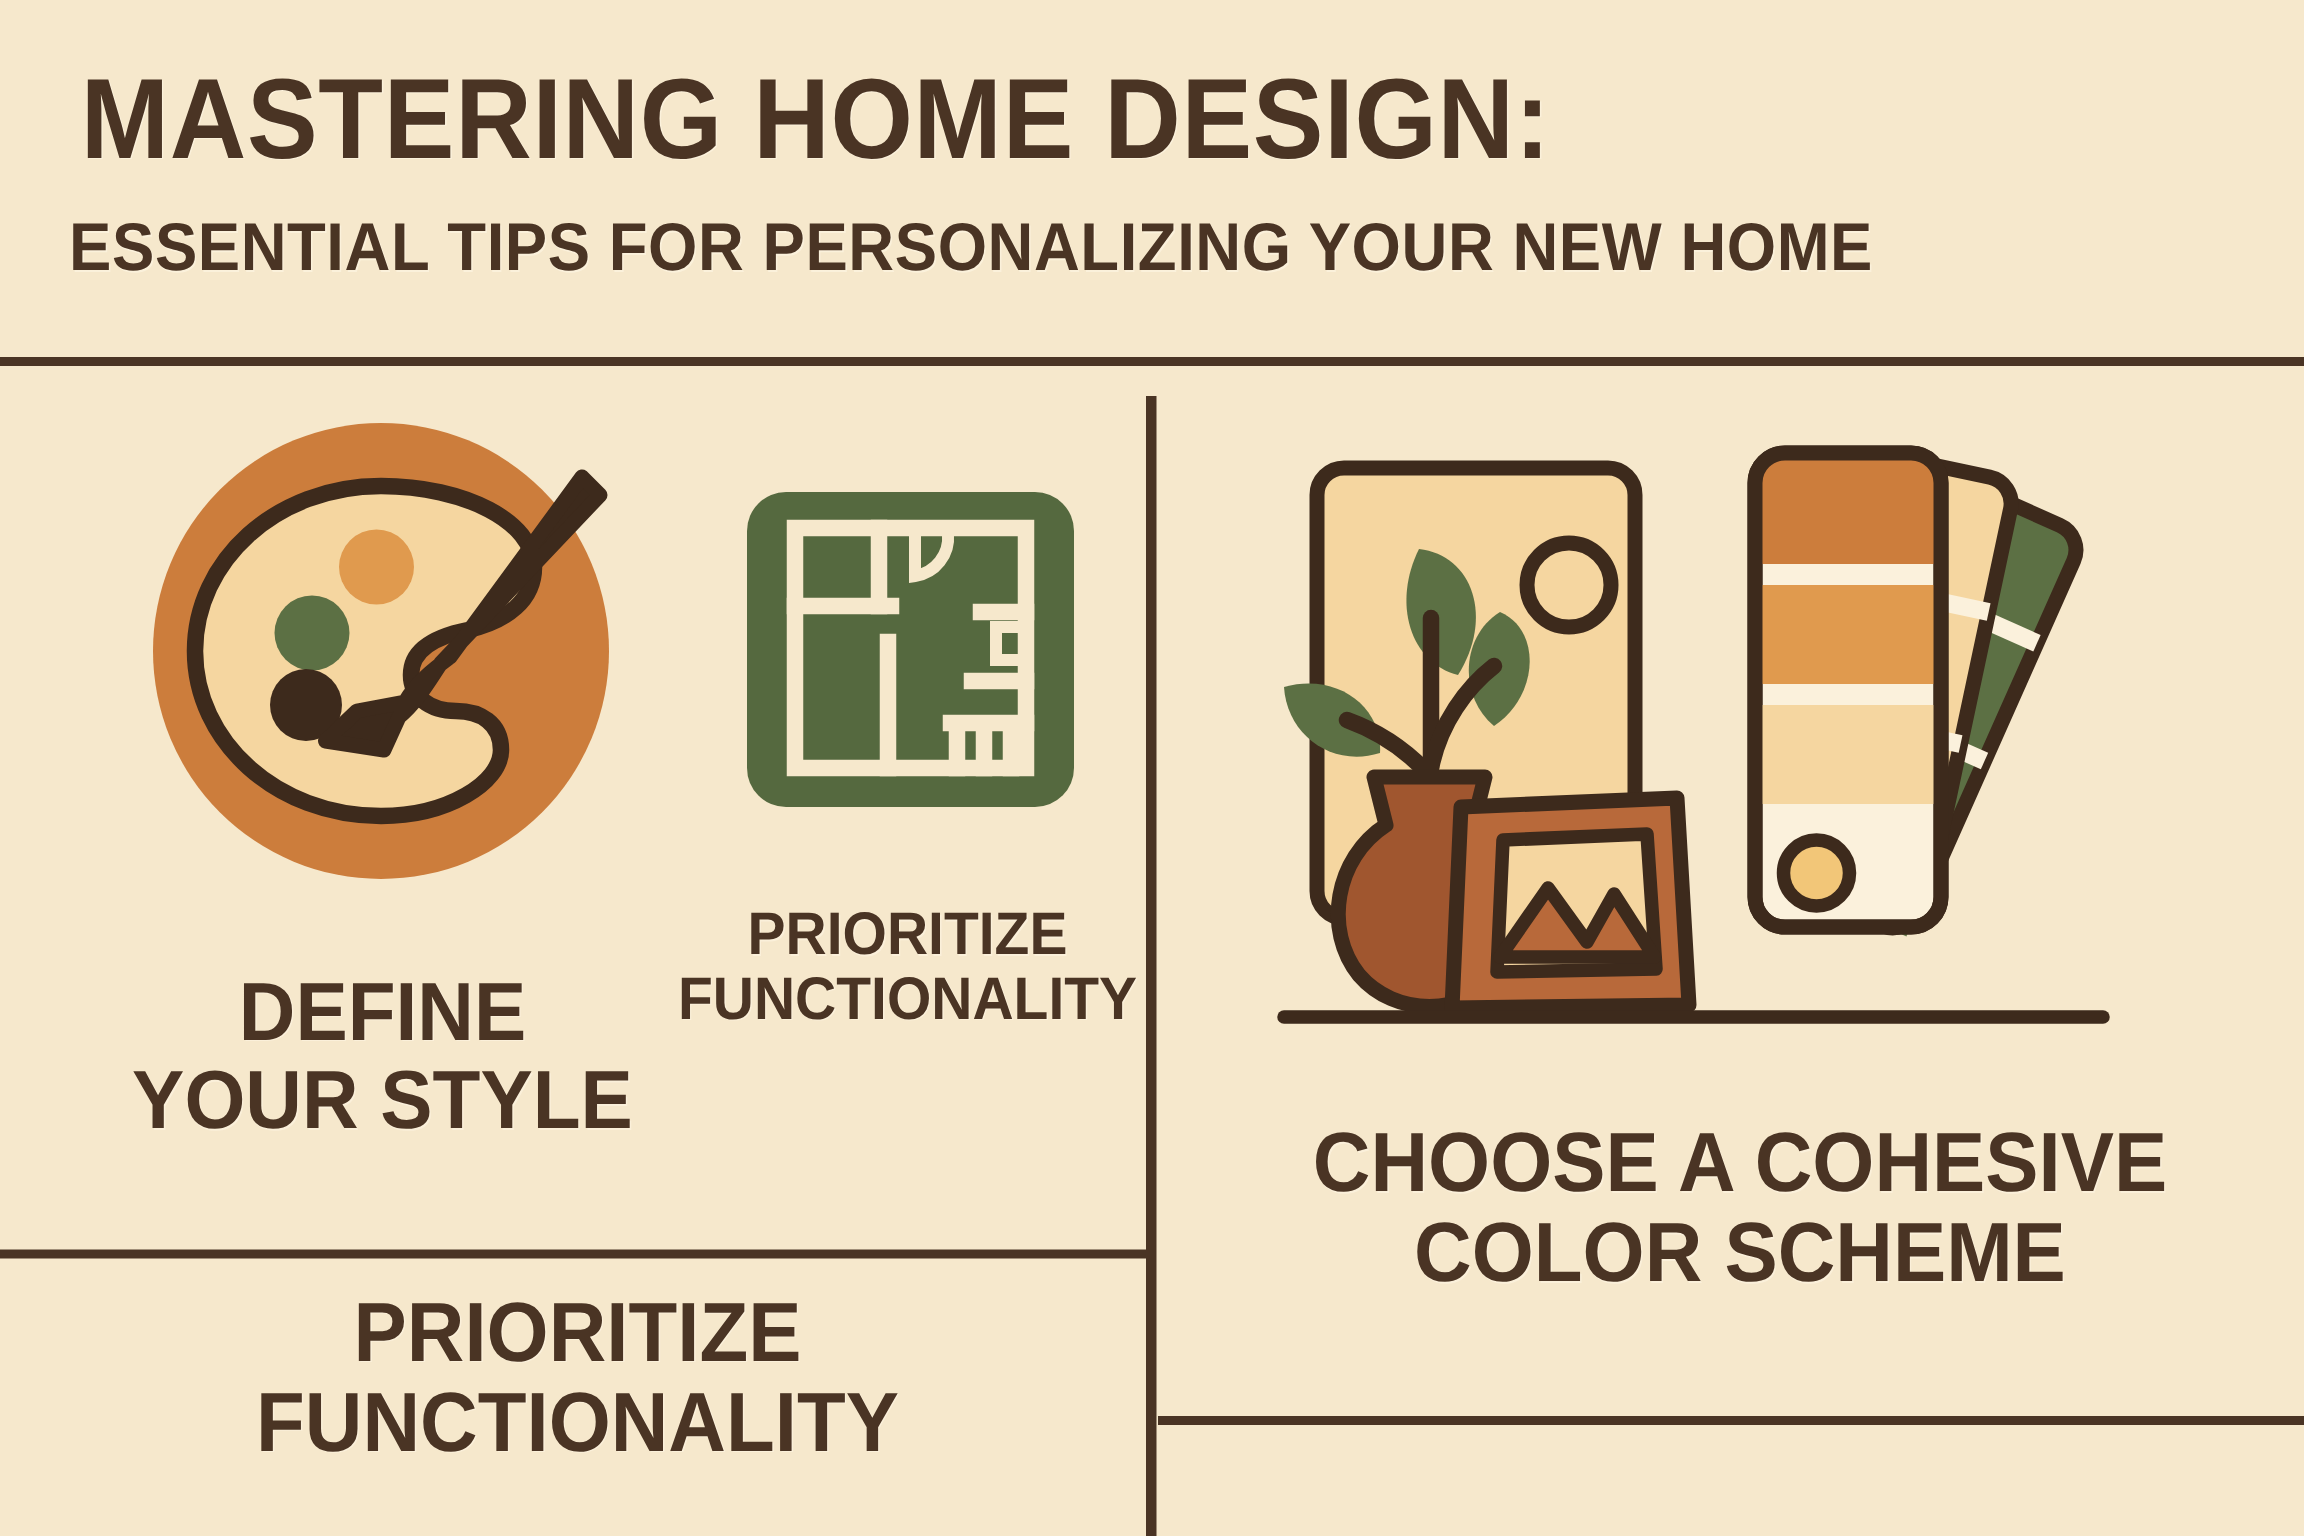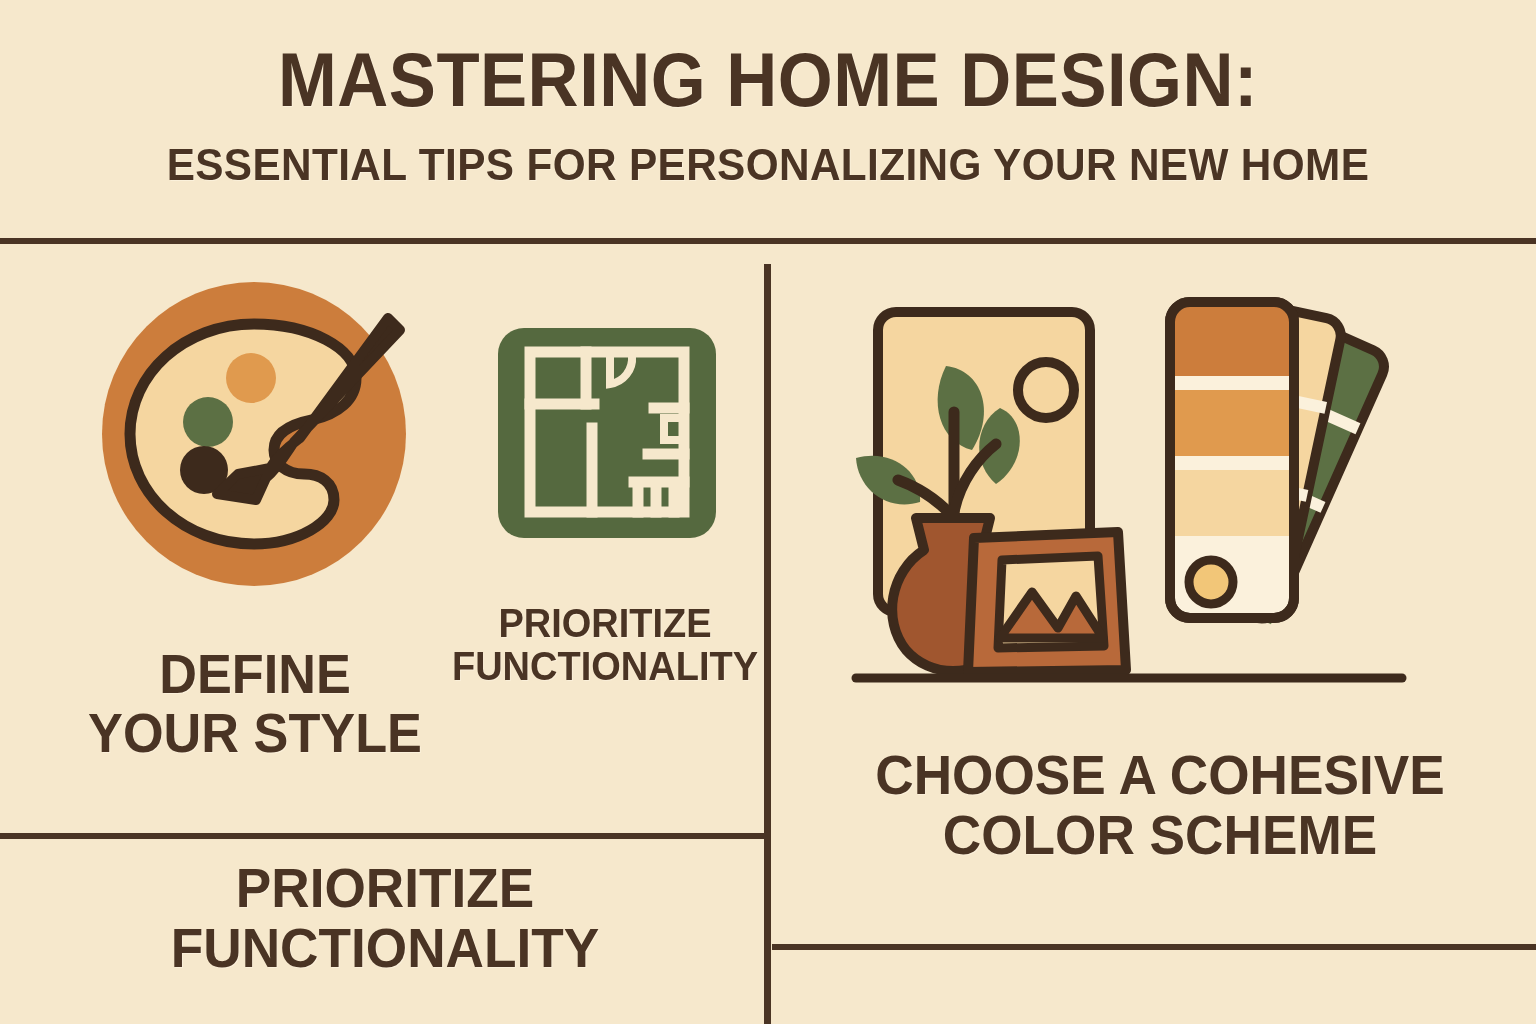--- a/index.html
+++ b/index.html
@@ -17,21 +17,20 @@
     color: #3f2c1d;
   }
 
   
   #header {
     position: absolute;
     left: 0;
     top: 0;
     width: 1528px;
     height: 238px;
-    text-align: center;
   }
   #main-title {
     position: absolute;
     left: 0;
     top: 42px;
     width: 1536px;
     font-size: 76px;
     font-weight: 700;
     letter-spacing: 0.5px;
     line-height: 1;

